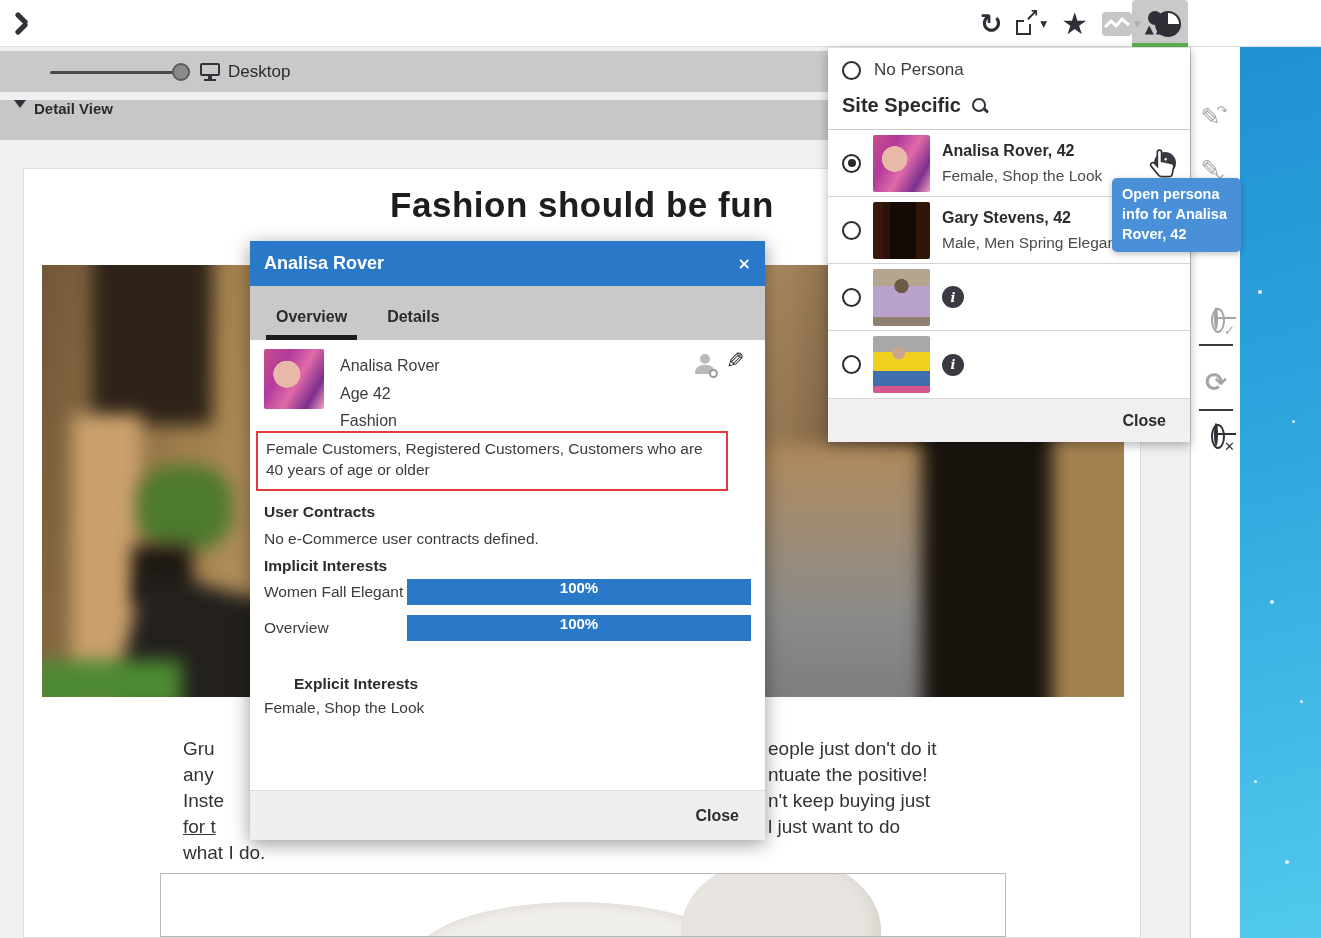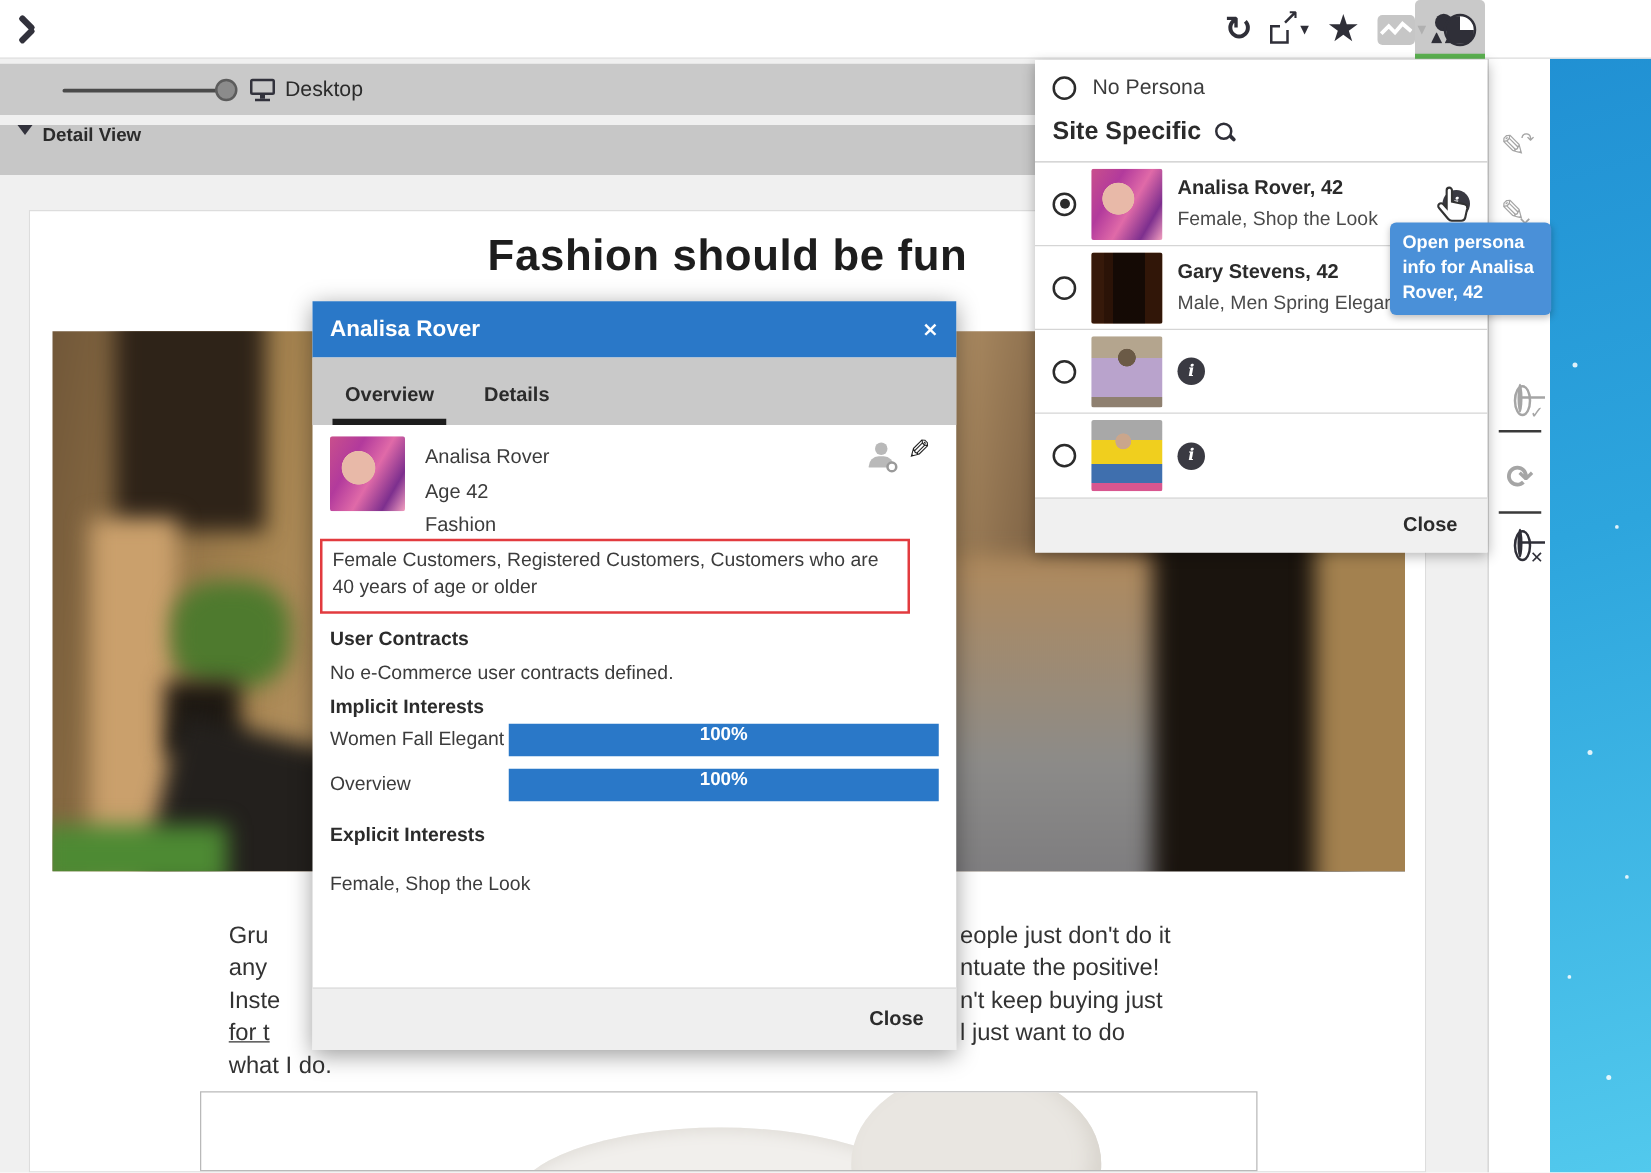--- a/index.html
+++ b/index.html
@@ -326,21 +326,21 @@
     </div>
     <div class="int-row" style="top:275px;">
       <span class="int-label">Overview</span>
       <span class="bar-track">
         <span class="bar-fill accent-bg" style="width: 100%; background: rgb(42, 120, 200);">
             <span>100%</span>
           </span>
       </span>
     </div>
 
-    <div class="sec" style="top:320px;">
+    <div class="sec" style="top:335px;margin-left:30px;">
         <div class="sec-h">Explicit Interests</div>
       </div>
     <div class="sec" style="top:357px;">
         <div class="sec-t">Female, Shop the Look</div>
       </div>
   </div>
   <div class="m-footer">
     <span class="close-btn">Close</span>
   </div>
 </div>

